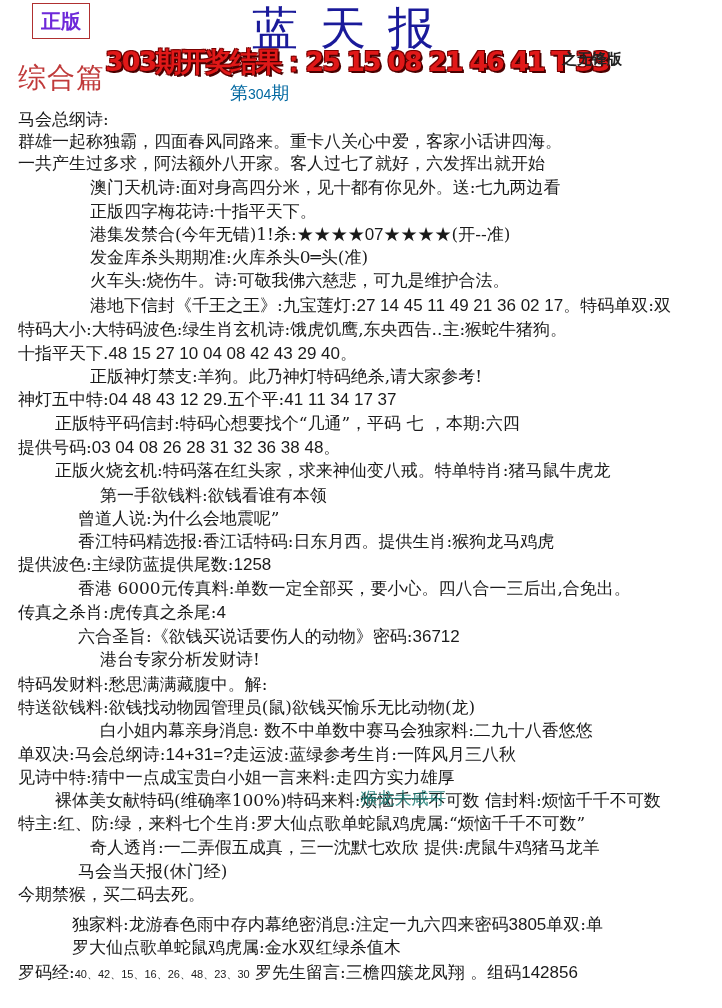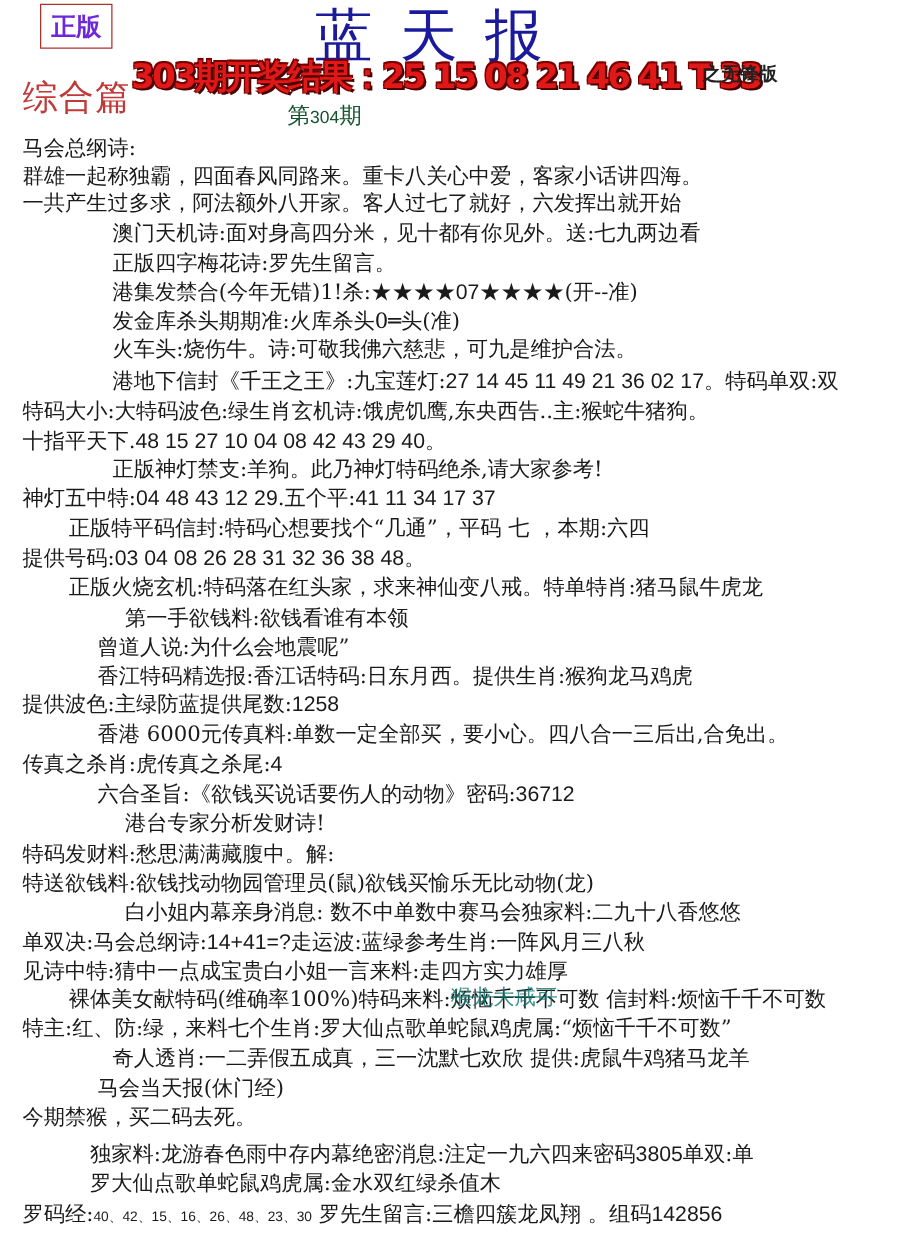--- a/index.html
+++ b/index.html
@@ -11,21 +11,21 @@
       font-family: "DejaVu Sans", sans-serif; }
     .masthead { left: 252px; top: 0px; font-size: 46px; color: #1a1a9a; letter-spacing: 22px;
       font-family: "DejaVu Serif", serif; line-height: 56px; }
     .section { left: 18px; top: 60px; font-size: 28px; color: #c03a3a; font-family: "DejaVu Sans", sans-serif;
       letter-spacing: 1px; line-height: 36px; }
     .result { left: 105px; top: 45px; font-size: 27px; font-weight: bold; color: #e01818;
       font-family: "DejaVu Sans", sans-serif; letter-spacing: -2px;
       text-shadow: 2px 2px 0 #4a0000, -1px -1px 0 #7a0000, 1px -1px 0 #7a0000, -1px 1px 0 #7a0000; line-height: 34px; }
     .edition { left: 562px; top: 46px; font-size: 15px; font-weight: bold; color: #222;
       font-family: "DejaVu Sans", sans-serif; line-height: 26px; }
-    .issue { left: 230px; top: 80px; font-size: 18px; color: #14532d; line-height: 26px; }
+    .issue { left: 230px; top: 80px; font-size: 18px; color: #0369a1; line-height: 26px; }
     .issue .num { font-size: 14px; }
     .line { font-size: 17px; line-height: 22px; color: #1a1a1a; }
     .n { font-family: "Liberation Sans", "DejaVu Sans", sans-serif; }
     .sm { font-size: 11px; }
     .overlay-wrap { position: relative; display: inline-block; }
     .overlay { position: absolute; left: 0; top: -2px; color: #0f766e; opacity: 0.8; text-decoration: line-through; }
     .stars { letter-spacing: 0px; }
   </style>
 </head>
 <body>
@@ -37,21 +37,21 @@
 <div class="abs edition">之无锋版</div>
 <div class="abs issue">
   <span>第</span><span class="num n">304</span><span>期</span>
 </div>
 
 <div id="lines">
     <div class="abs line" style="left: 18px; top: 108px;"><span>马会总纲诗:</span></div>
     <div class="abs line" style="left: 18px; top: 130px;"><span>群雄一起称独霸，四面春风同路来。重卡八关心中爱，客家小话讲四海。</span></div>
     <div class="abs line" style="left: 18px; top: 152px;"><span>一共产生过多求，阿法额外八开家。客人过七了就好，六发挥出就开始</span></div>
     <div class="abs line" style="left: 90px; top: 176px;"><span>澳门天机诗:面对身高四分米，见十都有你见外。送:七九两边看</span></div>
-    <div class="abs line" style="left: 90px; top: 200px;"><span>正版四字梅花诗:罗先生留言。</span></div>
+    <div class="abs line" style="left: 90px; top: 200px;"><span>正版四字梅花诗:十指平天下。</span></div>
     <div class="abs line" style="left: 90px; top: 223px;"><span>港集发禁合(今年无错)1!杀:</span><span class="stars">★★★★</span><span class="n">07</span><span class="stars">★★★★</span><span>(开--准)</span></div>
     <div class="abs line" style="left: 90px; top: 246px;"><span>发金库杀头期期准:火库杀头0═头(准)</span></div>
     <div class="abs line" style="left: 90px; top: 269px;"><span>火车头:烧伤牛。诗:可敬我佛六慈悲，可九是维护合法。</span></div>
     <div class="abs line" style="left: 90px; top: 294px;"><span>港地下信封《千王之王》:九宝莲灯:</span><span class="n">27 14 45 11 49 21 36 02 17</span><span>。特码单双:双</span></div>
     <div class="abs line" style="left: 18px; top: 318px;"><span>特码大小:大特码波色:绿生肖玄机诗:饿虎饥鹰,东央西告..主:猴蛇牛猪狗。</span></div>
     <div class="abs line" style="left: 18px; top: 342px;"><span>十指平天下.</span><span class="n">48 15 27 10 04 08 42 43 29 40</span><span>。</span></div>
     <div class="abs line" style="left: 90px; top: 365px;"><span>正版神灯禁支:羊狗。此乃神灯特码绝杀,请大家参考!</span></div>
     <div class="abs line" style="left: 18px; top: 388px;"><span>神灯五中特:</span><span class="n">04 48 43 12 29</span><span>.五个平:</span><span class="n">41 11 34 17 37</span></div>
     <div class="abs line" style="left: 55px; top: 412px;"><span>正版特平码信封:特码心想要找个“几通”，平码  七   ，本期:六四</span></div>
     <div class="abs line" style="left: 18px; top: 436px;"><span>提供号码:</span><span class="n">03 04 08 26 28 31 32 36 38 48</span><span>。</span></div>
@@ -60,21 +60,21 @@
     <div class="abs line" style="left: 78px; top: 507px;"><span>曾道人说:为什么会地震呢”</span></div>
     <div class="abs line" style="left: 78px; top: 530px;"><span>香江特码精选报:香江话特码:日东月西。提供生肖:猴狗龙马鸡虎</span></div>
     <div class="abs line" style="left: 18px; top: 553px;"><span>提供波色:主绿防蓝提供尾数:</span><span class="n">1258</span></div>
     <div class="abs line" style="left: 78px; top: 577px;"><span>香港 6000元传真料:单数一定全部买，要小心。四八合一三后出,合免出。</span></div>
     <div class="abs line" style="left: 18px; top: 601px;"><span>传真之杀肖:虎传真之杀尾:</span><span class="n">4</span></div>
     <div class="abs line" style="left: 78px; top: 625px;"><span>六合圣旨:《欲钱买说话要伤人的动物》密码:</span><span class="n">36712</span></div>
     <div class="abs line" style="left: 100px; top: 648px;"><span>港台专家分析发财诗!</span></div>
     <div class="abs line" style="left: 18px; top: 673px;"><span>特码发财料:愁思满满藏腹中。解:</span></div>
     <div class="abs line" style="left: 18px; top: 696px;"><span>特送欲钱料:欲钱找动物园管理员(鼠)欲钱买愉乐无比动物(龙)</span></div>
     <div class="abs line" style="left: 100px; top: 719px;"><span>白小姐内幕亲身消息:    数不中单数中赛马会独家料:二九十八香悠悠</span></div>
-    <div class="abs line" style="left: 18px; top: 743px;"><span>单双决:马会总纲诗:</span><span class="n">14+41=?</span><span>走运波:蓝绿参考生肖:一阵风月三八秋</span></div>
+    <div class="abs line" style="left: 18px; top: 743px;"><span>单双决:马会总纲诗:</span><span class="n">14+31=?</span><span>走运波:蓝绿参考生肖:一阵风月三八秋</span></div>
     <div class="abs line" style="left: 18px; top: 766px;"><span>见诗中特:猜中一点成宝贵白小姐一言来料:走四方实力雄厚</span></div>
     <div class="abs line" style="left: 55px; top: 789px;"><span>裸体美女献特码(维确率100%)特码来料:</span><span class="overlay-wrap"><span>烦恼千千不可数</span><span class="overlay">猴龙大咸可</span></span><span> 信封料:烦恼千千不可数</span></div>
     <div class="abs line" style="left: 18px; top: 812px;"><span>特主:红、防:绿，来料七个生肖:罗大仙点歌单蛇鼠鸡虎属:“烦恼千千不可数”</span></div>
     <div class="abs line" style="left: 90px; top: 836px;"><span>奇人透肖:一二弄假五成真，三一沈默七欢欣 提供:虎鼠牛鸡猪马龙羊</span></div>
     <div class="abs line" style="left: 78px; top: 860px;"><span>马会当天报(休门经)</span></div>
     <div class="abs line" style="left: 18px; top: 883px;"><span>今期禁猴，买二码去死。</span></div>
     <div class="abs line" style="left: 72px; top: 913px;"><span>独家料:龙游春色雨中存内幕绝密消息:注定一九六四来密码</span><span class="n">3805</span><span>单双:单</span></div>
     <div class="abs line" style="left: 72px; top: 936px;"><span>罗大仙点歌单蛇鼠鸡虎属:金水双红绿杀值木</span></div>
     <div class="abs line" style="left: 18px; top: 961px;"><span>罗码经:</span><span class="n sm">40、42、15、16、26、48、23、30</span><span> 罗先生留言:三檐四簇龙凤翔  。组码</span><span class="n">142856</span></div>
   </div>

